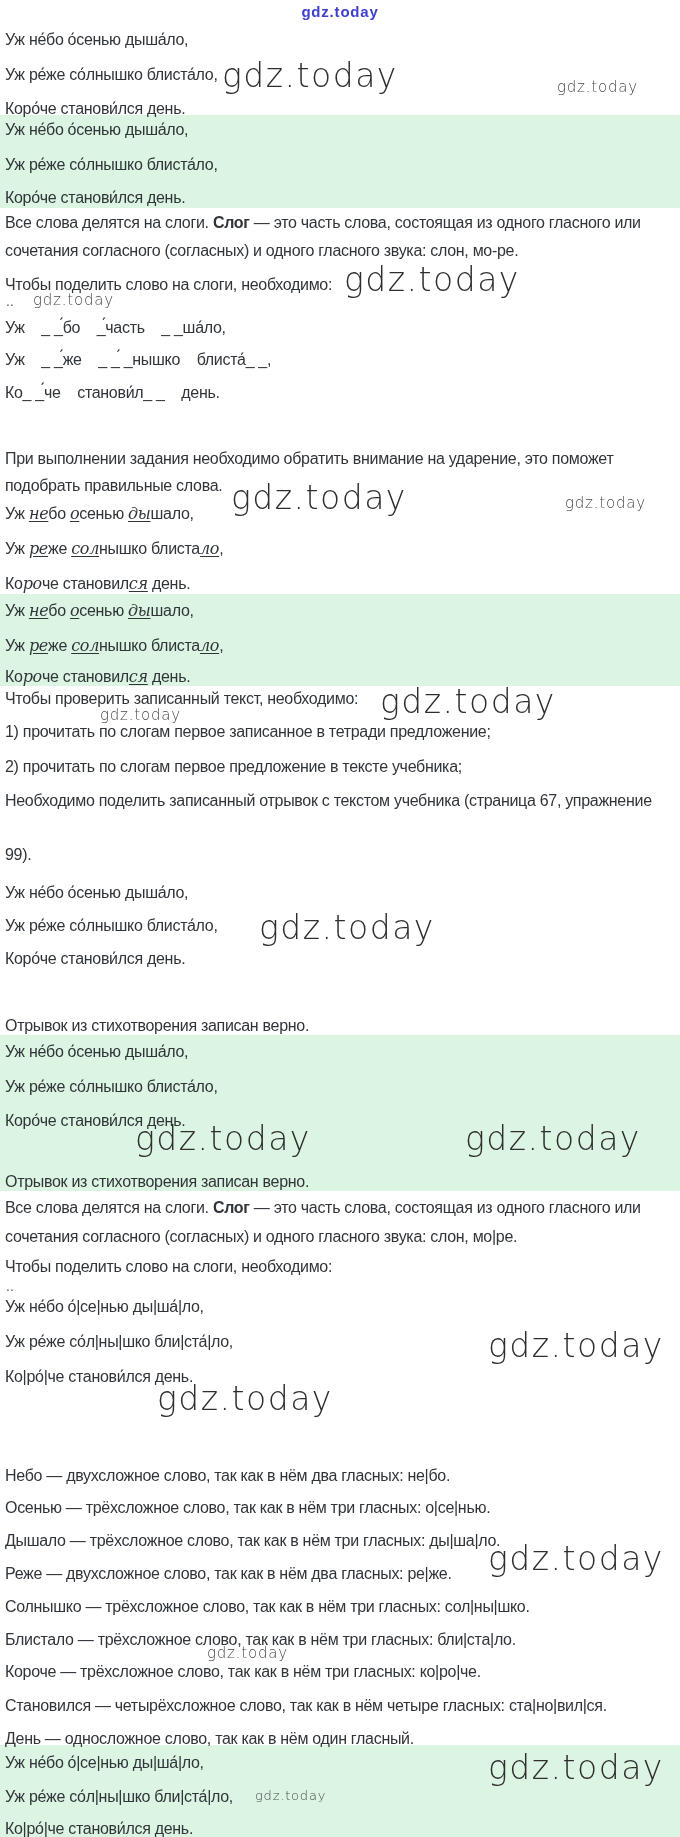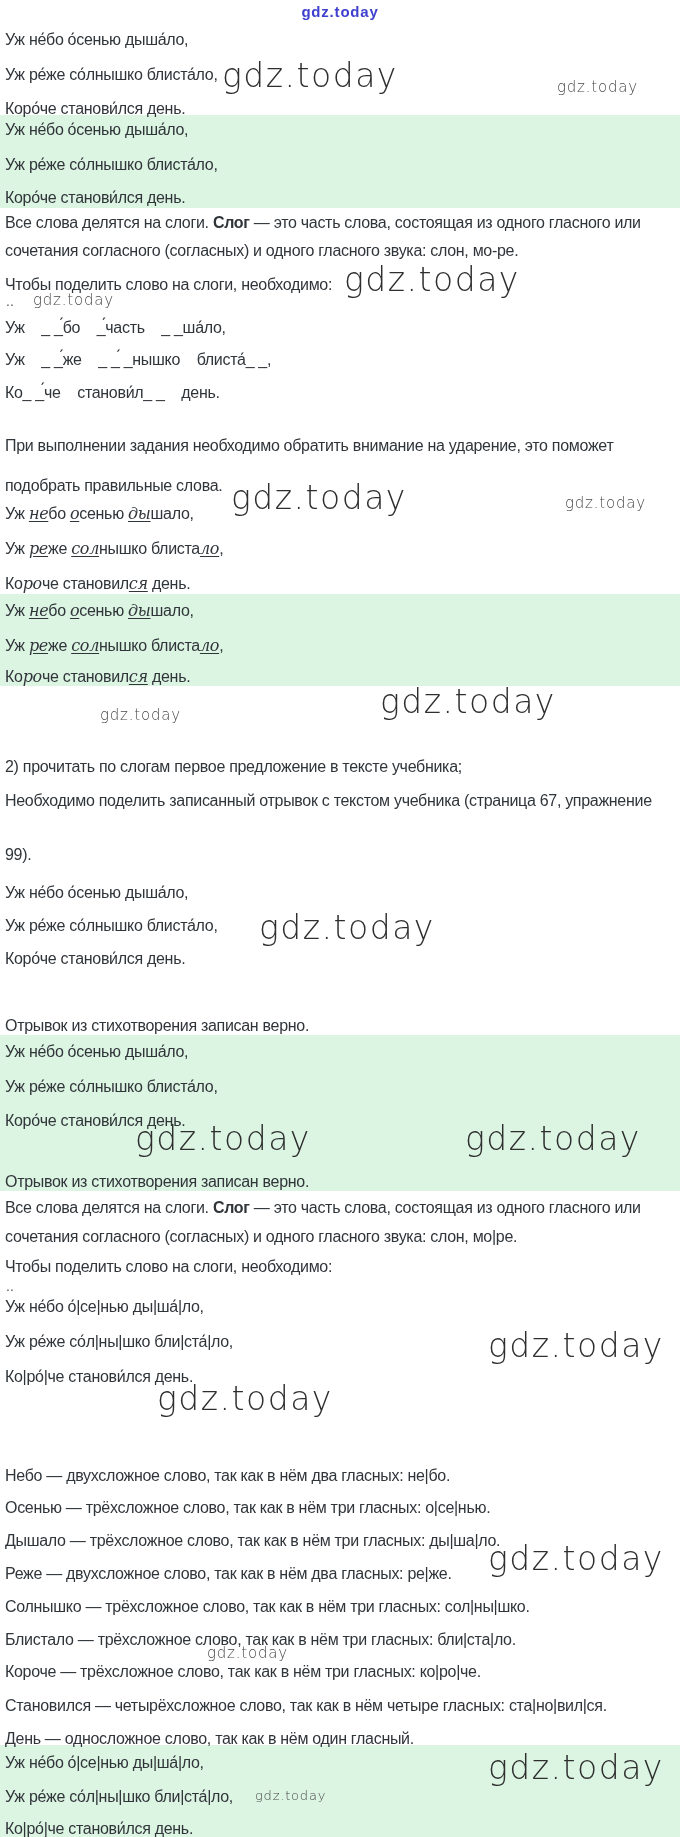--- a/index.html
+++ b/index.html
@@ -70,31 +70,33 @@
   <div class="ln" style="top:213px"><span>Все слова делятся на слоги. </span><span class="b">Слог</span><span> — это часть слова, состоящая из одного гласного или</span></div>
   <div class="ln" style="top:241px">сочетания согласного (согласных) и одного гласного звука: слон, мо-ре.</div>
 
   <div class="ln" style="top:275px">Чтобы поделить слово на слоги, необходимо:</div>
   <div class="dots" style="top:293px">..</div>
 
   <div class="ln" style="top:318px">Уж    _ _́бо    _́часть    _ _ша́ло,</div>
   <div class="ln" style="top:350px">Уж    _ _́же    _ _́ _нышко    блиста́_ _,</div>
   <div class="ln" style="top:383px">Ко_ _́че    станови́л_ _    день.</div>
 
-  <div class="ln" style="top:436px">При выполнении задания необходимо обратить внимание на ударение, это поможет</div>
+  <div class="ln" style="top:449px">При выполнении задания необходимо обратить внимание на ударение, это поможет</div>
   <div class="ln" style="top:476px">подобрать правильные слова.</div>
 
   <div class="ln" style="top:504px"><span>Уж </span><span class="iu">не</span><span>бо </span><span class="iu">о</span><span>сенью </span><span class="iu">ды</span><span>шало,</span></div>
   <div class="ln" style="top:539px"><span>Уж </span><span class="iu">ре</span><span>же </span><span class="iu">сол</span><span>нышко блиста</span><span class="iu">ло</span><span>,</span></div>
   <div class="ln" style="top:574px"><span>Ко</span><span class="it">ро</span><span>че становил</span><span class="iu">ся</span><span> день.</span></div>
 
   <div class="ln" style="top:601px"><span>Уж </span><span class="iu">не</span><span>бо </span><span class="iu">о</span><span>сенью </span><span class="iu">ды</span><span>шало,</span></div>
   <div class="ln" style="top:636px"><span>Уж </span><span class="iu">ре</span><span>же </span><span class="iu">сол</span><span>нышко блиста</span><span class="iu">ло</span><span>,</span></div>
   <div class="ln" style="top:667px"><span>Ко</span><span class="it">ро</span><span>че становил</span><span class="iu">ся</span><span> день.</span></div>
 
+  <div class="ln" style="top:689px">Чтобы проверить записанный текст, необходимо:</div>
+  <div class="ln" style="top:722px">1) прочитать по слогам первое записанное в тетради предложение;</div>
   <div class="ln" style="top:757px">2) прочитать по слогам первое предложение в тексте учебника;</div>
   <div class="ln" style="top:791px">Необходимо поделить записанный отрывок с текстом учебника (страница 67, упражнение</div>
   <div class="ln" style="top:845px">99).</div>
 
   <div class="ln" style="top:883px">Уж не́бо о́сенью дыша́ло,</div>
   <div class="ln" style="top:916px">Уж ре́же со́лнышко блиста́ло,</div>
   <div class="ln" style="top:949px">Коро́че станови́лся день.</div>
 
   <div class="ln" style="top:1016px">Отрывок из стихотворения записан верно.</div>
 

